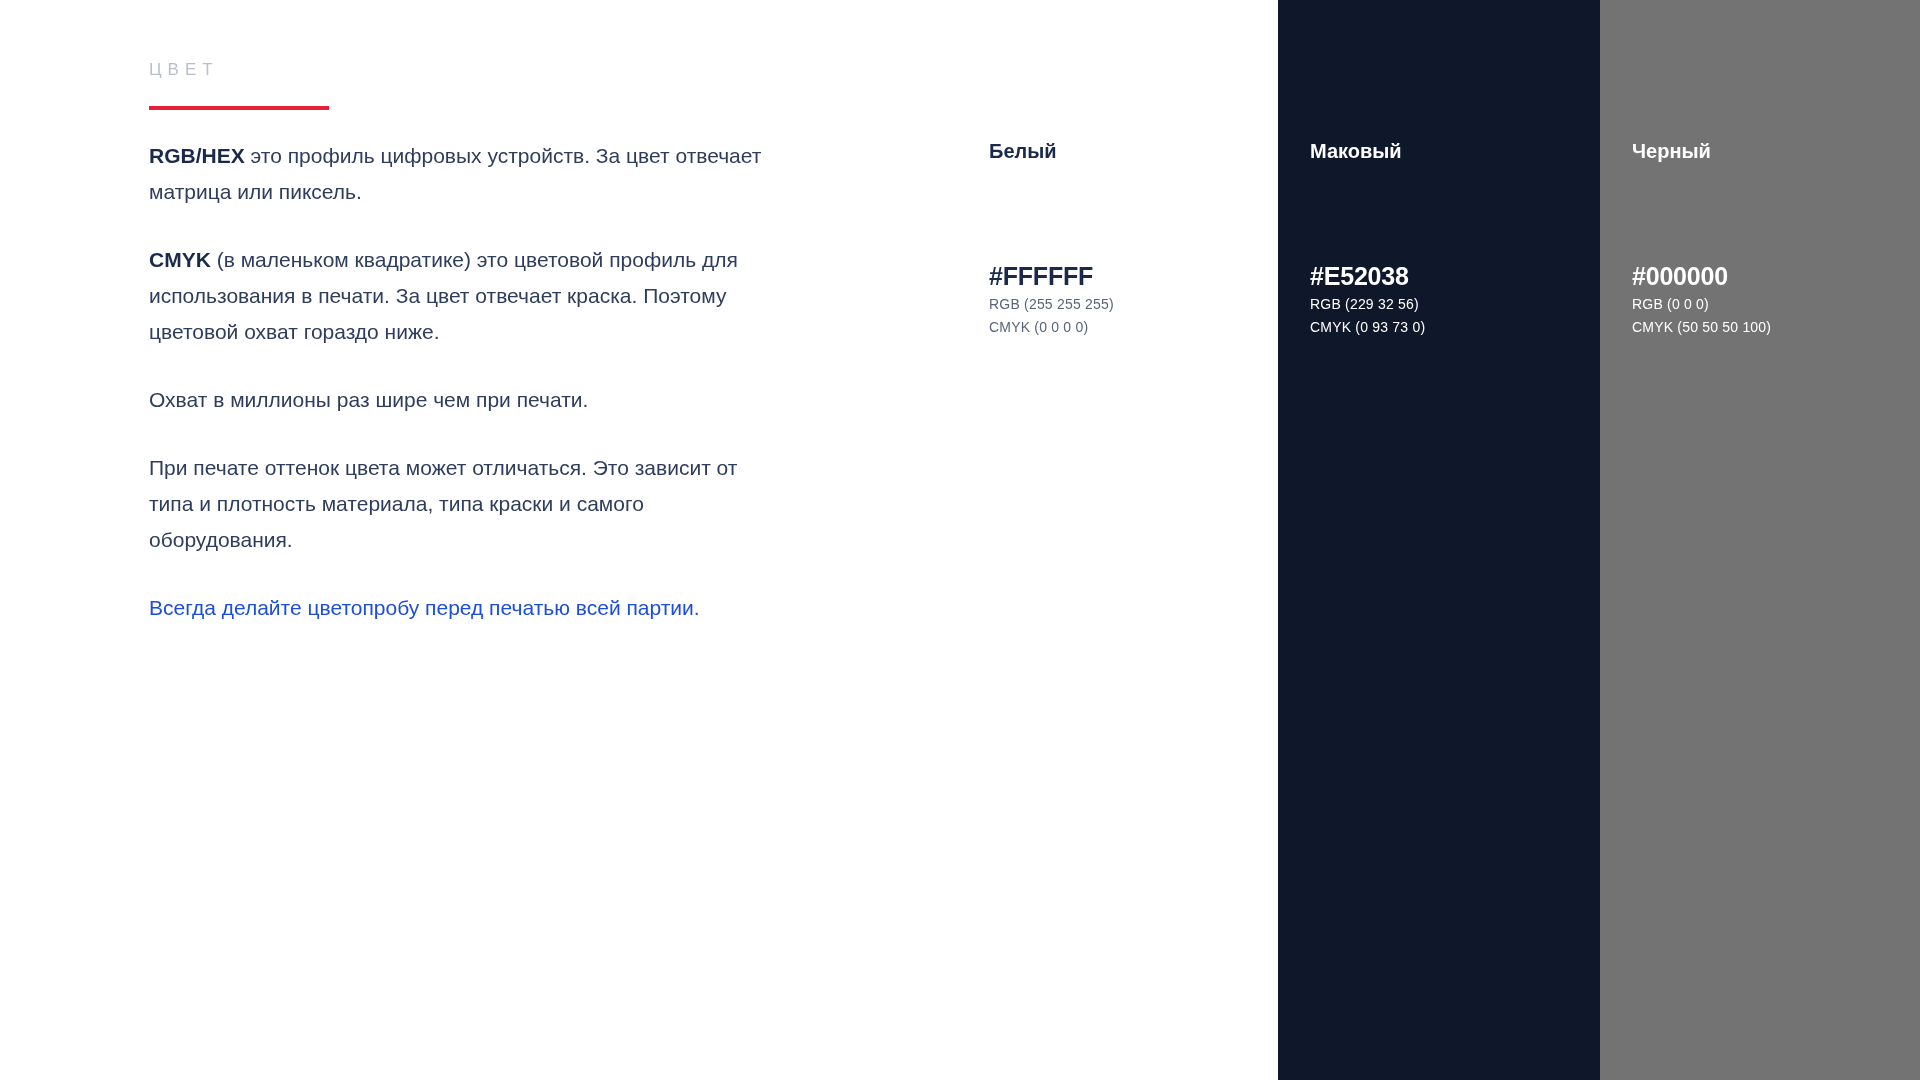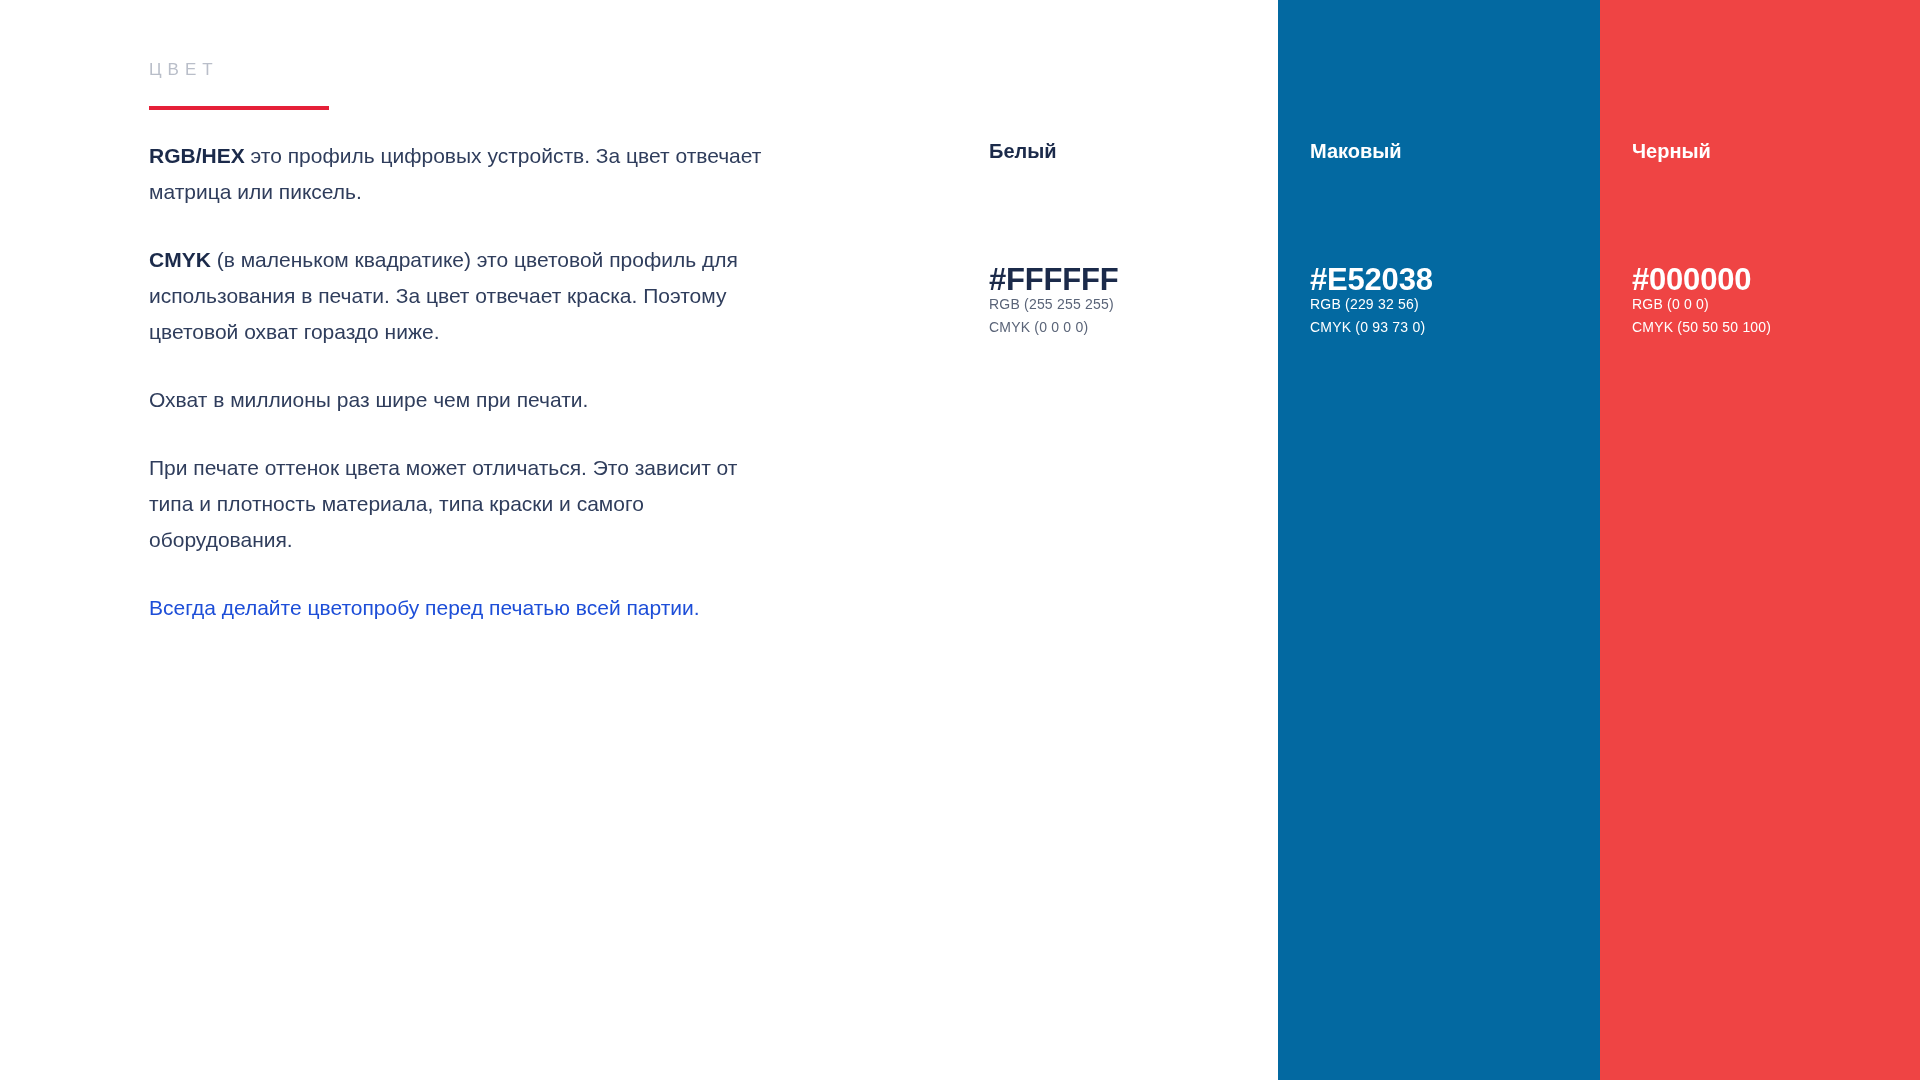--- a/index.html
+++ b/index.html
@@ -88,40 +88,40 @@
     display: flex;
     align-items: stretch;
   }
 
   .swatch {
     position: relative;
     height: 1080px;
     box-sizing: border-box;
   }
   .swatch.white  { width: 322px; background: #ffffff; }
-  .swatch.poppy  { width: 322px; background: #0369a1; }
-  .swatch.black  { width: 320px; background: #ef4444; }
+  .swatch.poppy  { width: 322px; background: #0f172a; }
+  .swatch.black  { width: 320px; background: #737373; }
 
   .swatch .sw-inner {
     position: absolute;
     left: 32px;
     top: 0;
     right: 12px;
   }
 
   .sw-name {
     position: absolute;
     top: 140px;
     font-size: 20px;
     font-weight: 700;
   }
   .sw-hex {
     position: absolute;
     top: 262px;
-    font-size: 31px;
+    font-size: 25px;
     font-weight: 700;
     letter-spacing: -0.2px;
   }
   .sw-rgb {
     position: absolute;
     top: 296px;
     font-size: 14px;
     font-weight: 400;
     letter-spacing: 0.2px;
   }

